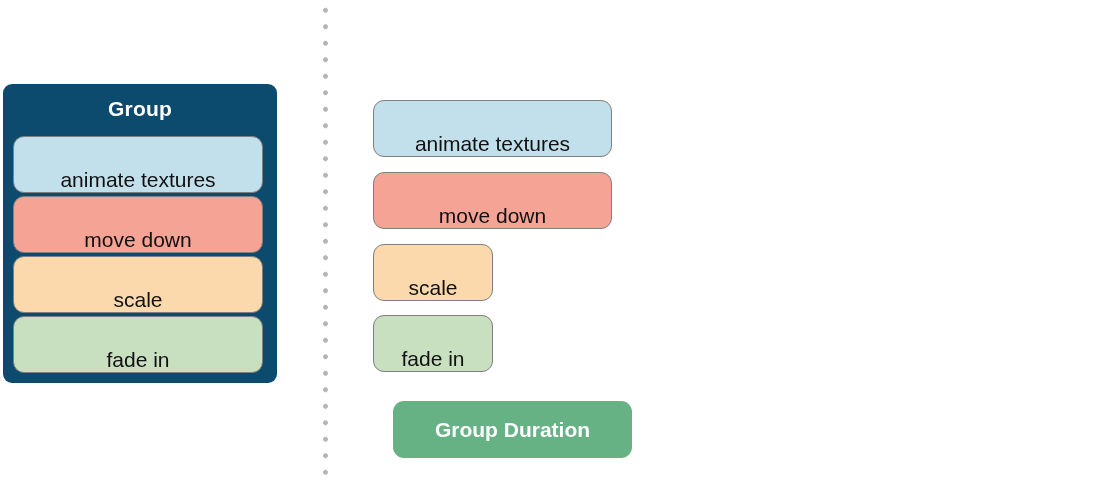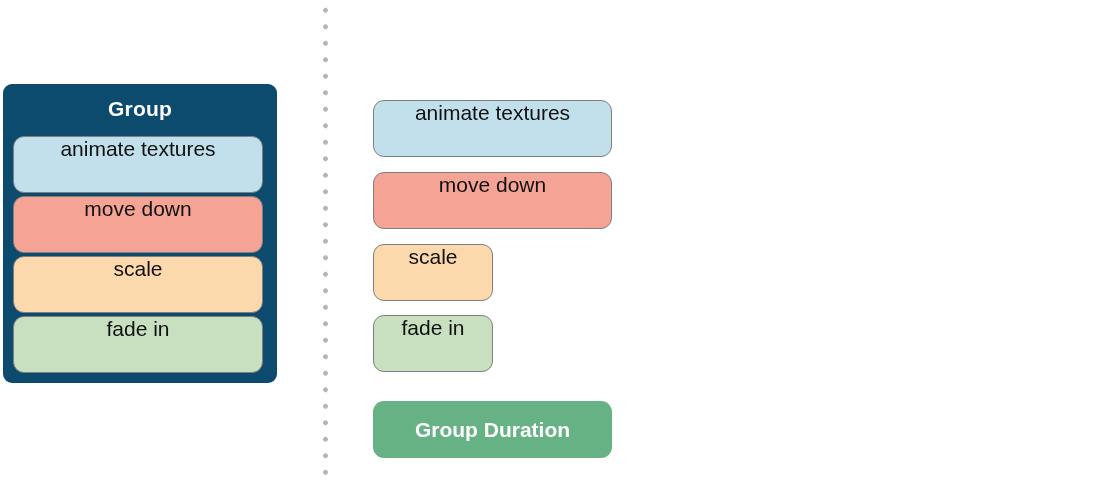--- a/index.html
+++ b/index.html
@@ -27,21 +27,21 @@
     font-weight: bold;
     font-size: 21px;
     letter-spacing: 0.2px;
   }
   .action-bar {
     position: absolute;
     box-sizing: border-box;
     border: 1.5px solid #7f7f7f;
     border-radius: 11px;
     display: flex;
-    align-items: flex-start;
+    align-items: flex-end;
     justify-content: center;
     font-size: 21px;
     color: #111111;
     white-space: nowrap;
   }
   .lbar { left: 10px; width: 250px; height: 57px; }
   .lbar1 { top: 52px; }
   .lbar2 { top: 112px; }
   .lbar3 { top: 172px; }
   .lbar4 { top: 232px; }
@@ -138,17 +138,17 @@
   <div class="action-bar rbar rbar2" style="background: rgb(244, 163, 148); width: 239px;">
     <span>move down</span>
   </div>
   <div class="action-bar rbar rbar3" style="background: rgb(251, 217, 173); width: 120px;">
     <span>scale</span>
   </div>
   <div class="action-bar rbar rbar4" style="background: rgb(200, 223, 192); width: 120px;">
     <span>fade in</span>
   </div>
 
-  <div class="group-duration-bar" style="background: rgb(102, 178, 133); width: 239px;">
+  <div class="group-duration-bar" style="background: rgb(102, 178, 133); width: 239px; margin-left: 20px;">
     <span>Group Duration</span>
   </div>
 
 </div>
 
 </body></html>

